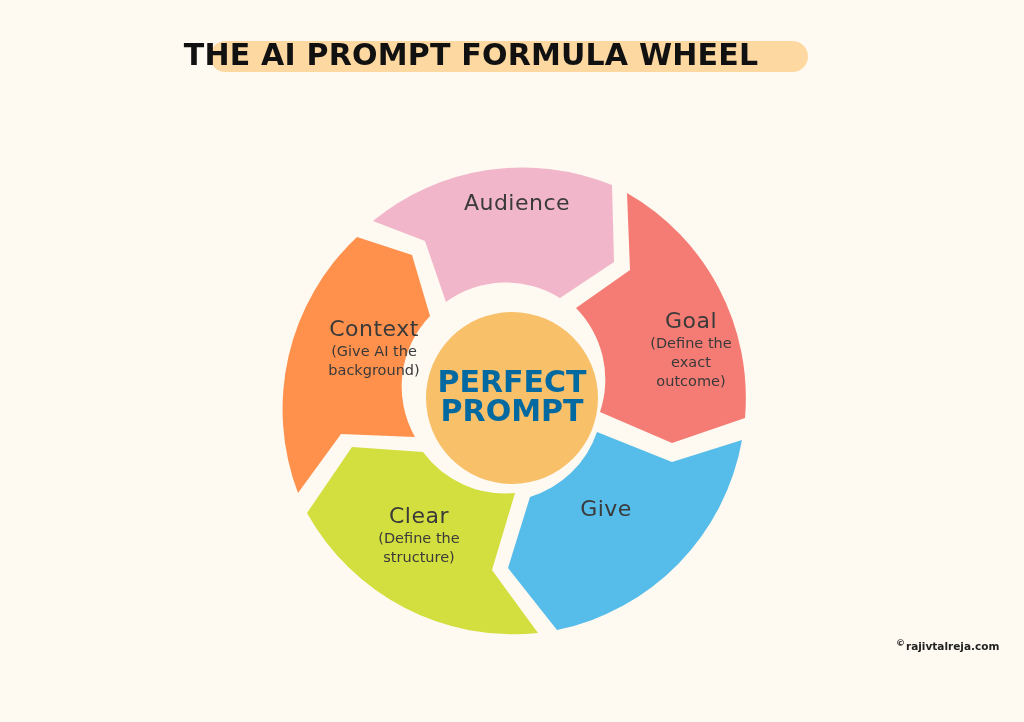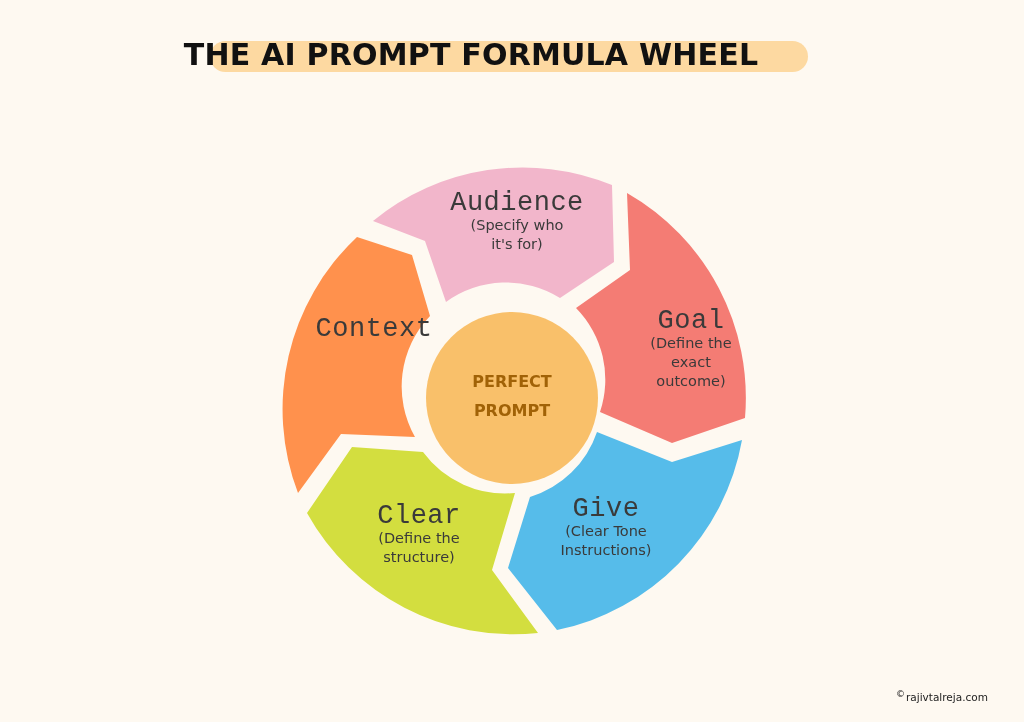--- a/index.html
+++ b/index.html
@@ -43,50 +43,49 @@
     top: 0;
   }
   .seg-label {
     position: absolute;
     text-align: center;
     color: #3A3A3A;
     transform: translateX(-50%);
     white-space: nowrap;
   }
   .seg-title {
-    font-size: 27px;
+    font-size: 22px;
     line-height: 26px;
     letter-spacing: 0.5px;
     display: block;
-    font-family: Liberation Mono, monospace;
   }
   .seg-desc {
     font-size: 14.5px;
     line-height: 19px;
     display: block;
     white-space: pre-line;
   }
   .center-label {
     position: absolute;
     left: 512px;
     top: 367px;
     transform: translateX(-50%);
     text-align: center;
     font-weight: bold;
-    font-size: 16px;
+    font-size: 30px;
     line-height: 29px;
-    color: #a16207;
+    color: #0369a1;
     white-space: pre-line;
   }
   .credit {
     position: absolute;
     left: 896px;
-    top: 691px;
+    top: 640px;
     font-size: 10.5px;
-    font-weight: normal;
+    font-weight: bold;
     color: #222222;
   }
   .credit .copy {
     font-size: 9px;
     position: relative;
     top: -4px;
     margin-right: 1px;
   }
 </style>
 </head>
@@ -105,45 +104,43 @@
 
   <path id="seg-format" d="M 538 633 A 236 236 0 0 1 307 513 L 352 447 L 423 452 A 102 102 0 0 0 515 493 L 492 570 Z" fill="#D3DE3F"></path>
 
   <path id="seg-context" d="M 298 493 A 236 236 0 0 1 357 237 L 412 255 L 430 316 A 102 102 0 0 0 415 437 L 341 434 Z" fill="#FF914D"></path>
 
   <circle id="center-circle" cx="512" cy="398" r="86" fill="#F9C06A"></circle>
 </svg>
 
 <div class="seg-label" style="left:517px; top:190px;">
   <span class="seg-title">Audience</span>
-  <span class="seg-desc">(Specify who
-it's for)</span>
 </div>
 
 <div class="seg-label" style="left:691px; top:308px;">
   <span class="seg-title">Goal</span>
   <span class="seg-desc">(Define the
 exact
 outcome)</span>
 </div>
 
 <div class="seg-label" style="left:606px; top:496px;">
   <span class="seg-title">Give</span>
-  <span class="seg-desc">(Clear Tone
-Instructions)</span>
 </div>
 
 <div class="seg-label" style="left:419px; top:503px;">
   <span class="seg-title">Clear</span>
   <span class="seg-desc">(Define the
 structure)</span>
 </div>
 
 <div class="seg-label" style="left:352px; top:316px;margin-left:22px;">
   <span class="seg-title">Context</span>
+  <span class="seg-desc">(Give AI the
+background)</span>
 </div>
 
 <div class="center-label">PERFECT
 PROMPT</div>
 
 <div class="credit">
   <span class="copy">©</span><span>rajivtalreja.com</span>
 </div>
 
 </body></html>

